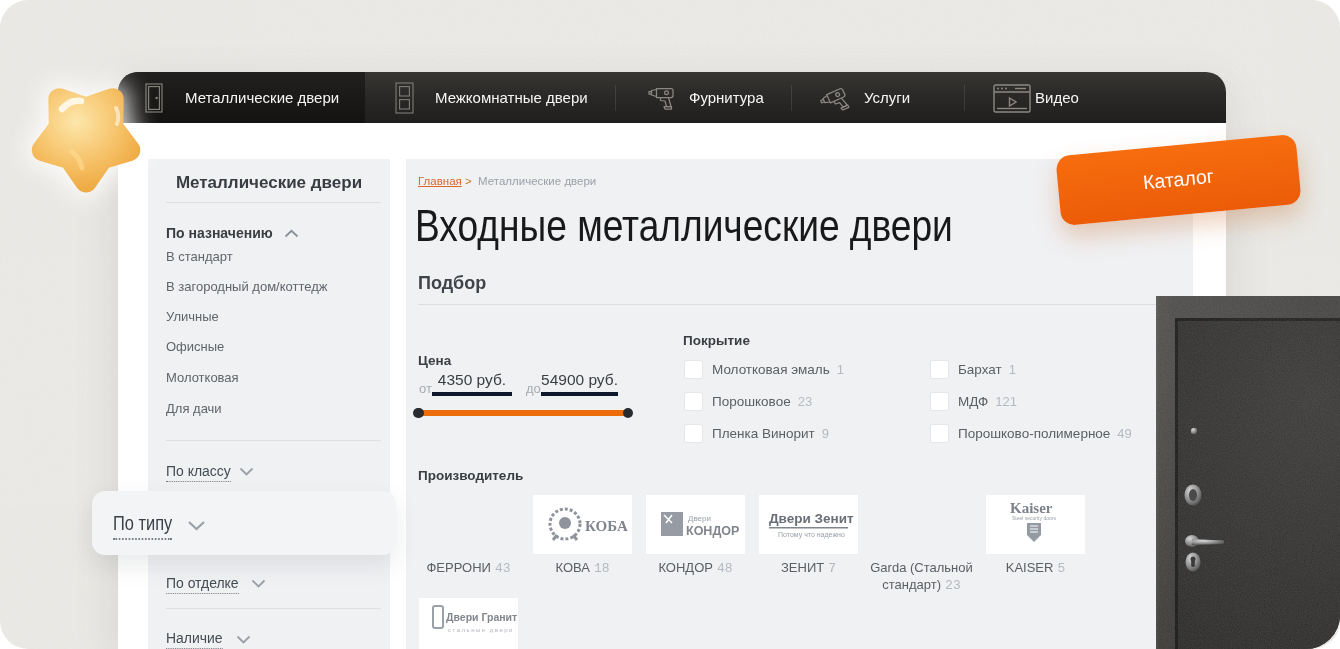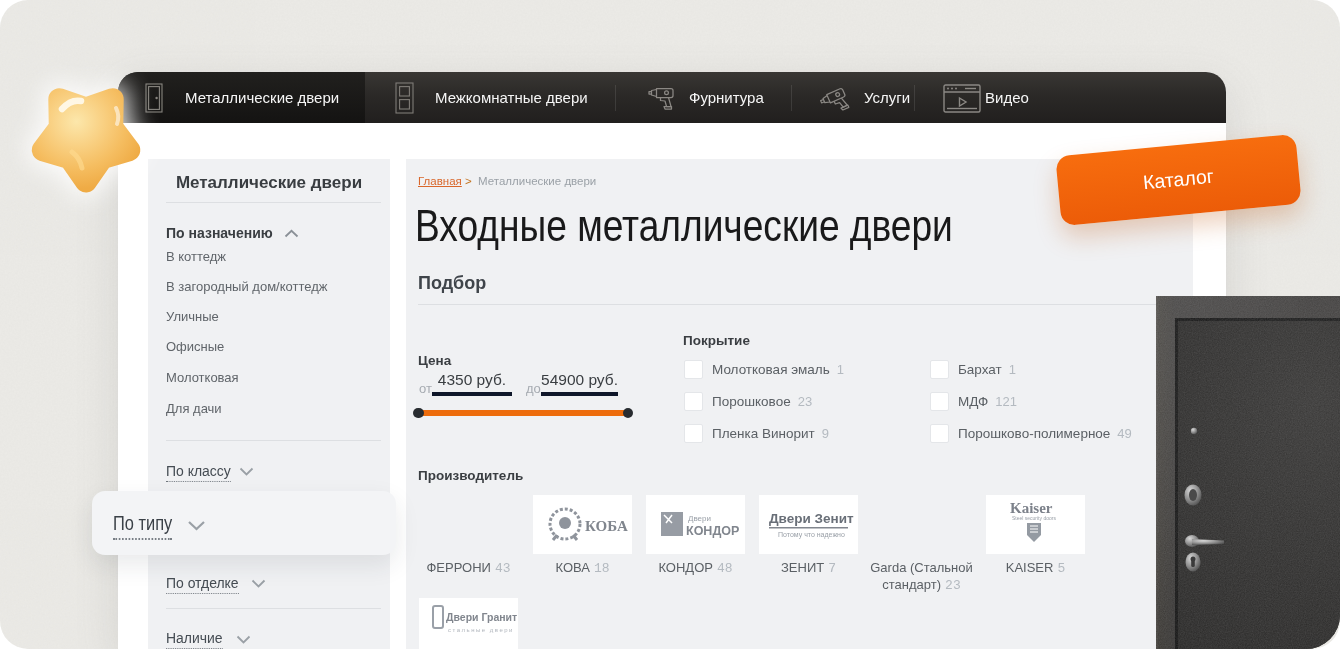--- a/index.html
+++ b/index.html
@@ -116,21 +116,21 @@
               <path d="M12.5 7.5 h14.5 a2 2 0 0 1 2 2 v5 a2 2 0 0 1 -2 2 h-14.5 z"></path>
               <path d="M12.5 8.5 L7.5 9.5 v4.5 L12.5 15.5"></path>
               <path d="M7.5 10.5 H4.5 v2.5 h3"></path>
               <path d="M16.5 16.5 v3 l4.5 .5 l1.5 5.5 h4.5 l-2.5 -9"></path>
               <path d="M20 25.5 h7.5 v2.5 h-6.5 z"></path>
               <circle cx="22.5" cy="11.8" r="1.9"></circle>
             </g>
           </svg>
         <span class="nlabel" style="left:73px">Услуги</span>
       </div>
-      <div class="navitem" style="left:796px;width:329px">
+      <div class="navitem" style="left:846px;width:329px">
         <span class="nsep" style="left:0"></span>
         <svg class="nicon" style="left:29px;top:12px" width="38" height="29" viewBox="0 0 38 29">
             <g fill="none" stroke="#8b8884" stroke-width="1.4">
               <rect x="1" y="1" width="36" height="27" rx="1.5"></rect>
               <path d="M1 8 h36"></path>
               <circle cx="5" cy="4.5" r="1" fill="#8b8884" stroke="none"></circle>
               <circle cx="9" cy="4.5" r="1" fill="#8b8884" stroke="none"></circle>
               <circle cx="13" cy="4.5" r="1" fill="#8b8884" stroke="none"></circle>
               <path d="M22 4.5 h11"></path>
               <path d="M16.5 14 l6.5 4 l-6.5 4 z"></path>
@@ -140,21 +140,21 @@
         <span class="nlabel" style="left:71px">Видео</span>
       </div>
     </div>
     <div id="sidebar">
       <div class="abs" style="left:0;right:0;top:14px;text-align:center;font-size:17px;font-weight:bold;color:#393d41;">Металлические двери</div>
       <div class="shr" style="top:43px"></div>
       <div class="abs sghead" style="left:18px;top:66px">По назначению</div>
       <svg class="abs" style="left:136px;top:70px" width="15" height="9" viewBox="0 0 15 9">
           <path d="M1.5 7.5 L7.5 1.8 L13.5 7.5" fill="none" stroke="#8a9097" stroke-width="1.8"></path>
         </svg>
-      <div class="abs sitem" style="left:18px;top:90px">В коттедж</div>
+      <div class="abs sitem" style="left:18px;top:90px">В стандарт</div>
       <div class="abs sitem" style="left:18px;top:120px">В загородный дом/коттедж</div>
       <div class="abs sitem" style="left:18px;top:150px">Уличные</div>
       <div class="abs sitem" style="left:18px;top:180px">Офисные</div>
       <div class="abs sitem" style="left:18px;top:211px">Молотковая</div>
       <div class="abs sitem" style="left:18px;top:242px">Для дачи</div>
       <div class="shr" style="top:281px"></div>
       <div class="abs toggle" style="left:18px;top:303px">По классу</div>
       <svg class="abs" style="left:91px;top:308px" width="15" height="9" viewBox="0 0 15 9">
           <path d="M1.5 1.5 L7.5 7.5 L13.5 1.5" fill="none" stroke="#9aa0a6" stroke-width="1.8"></path>
         </svg>

